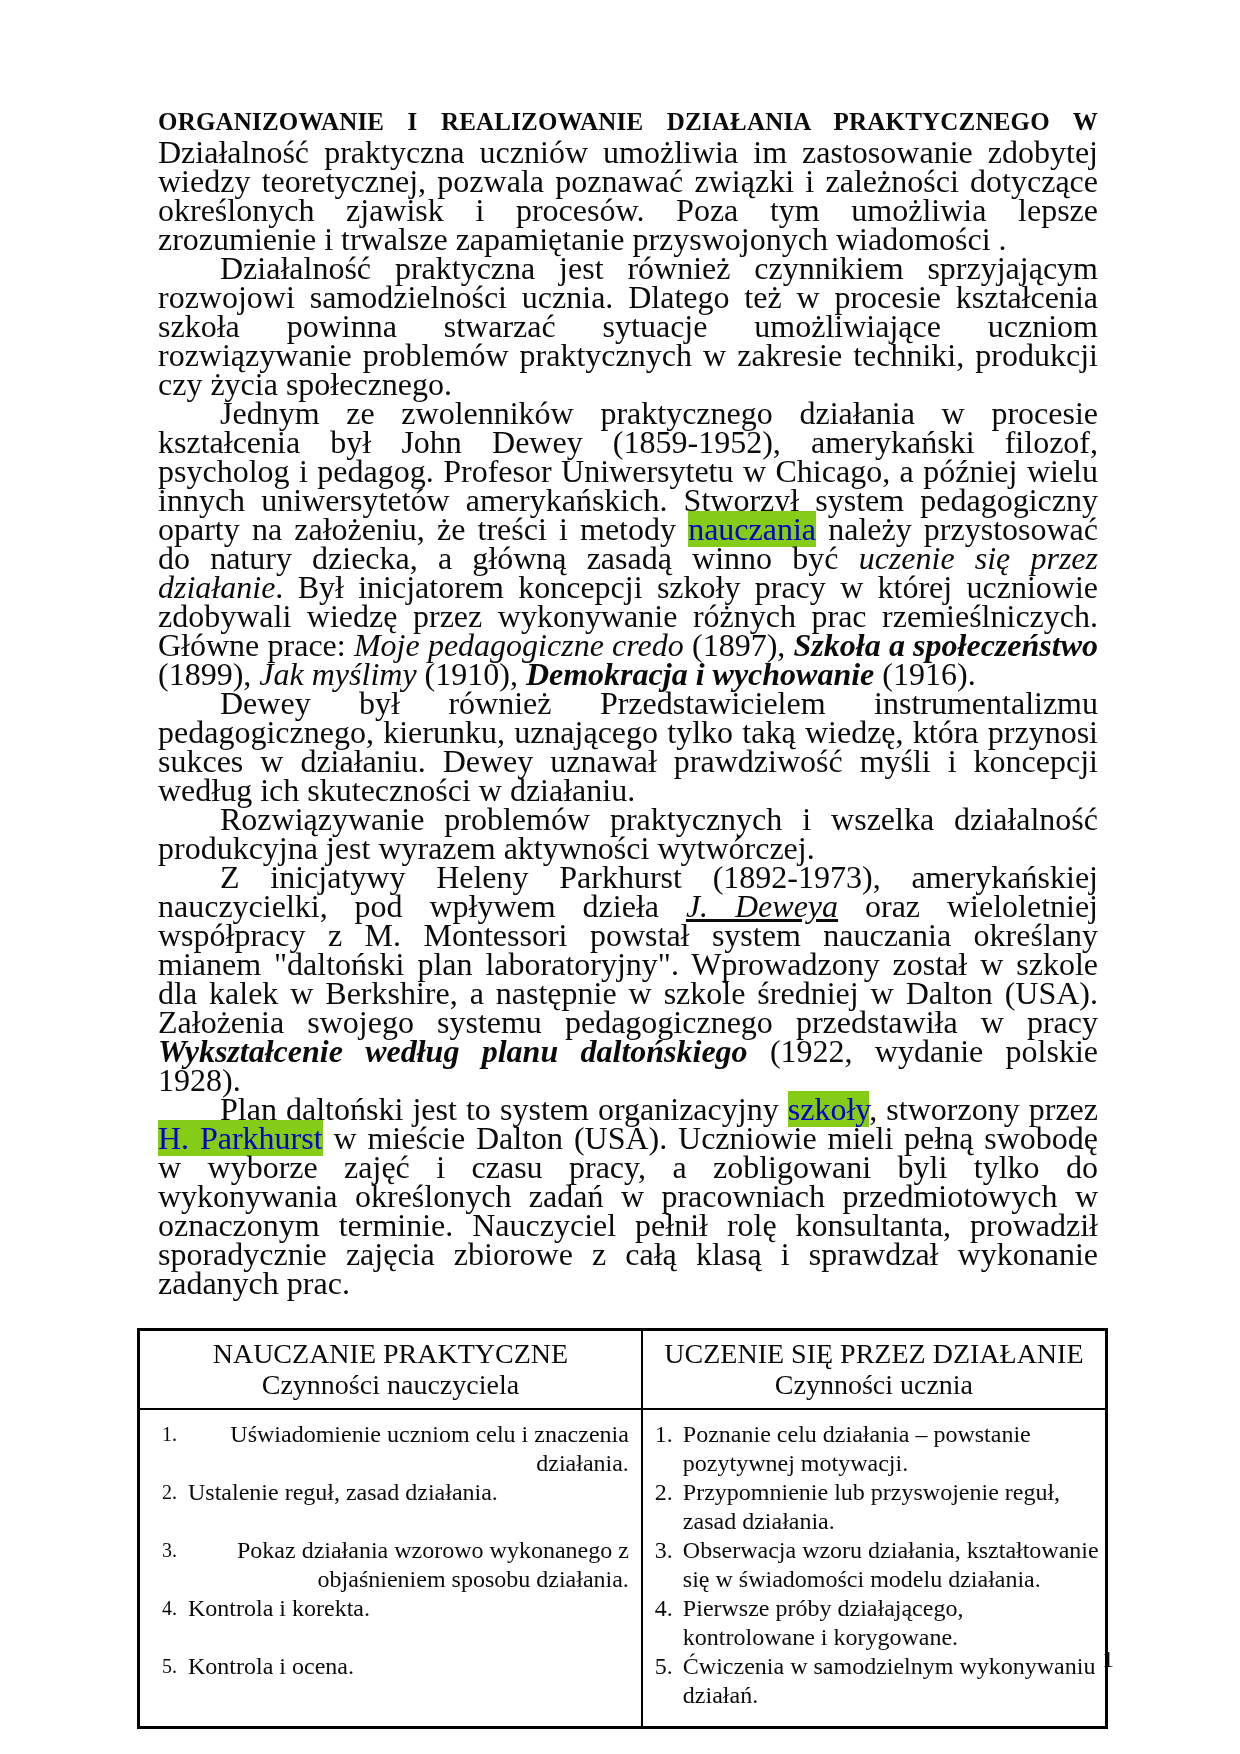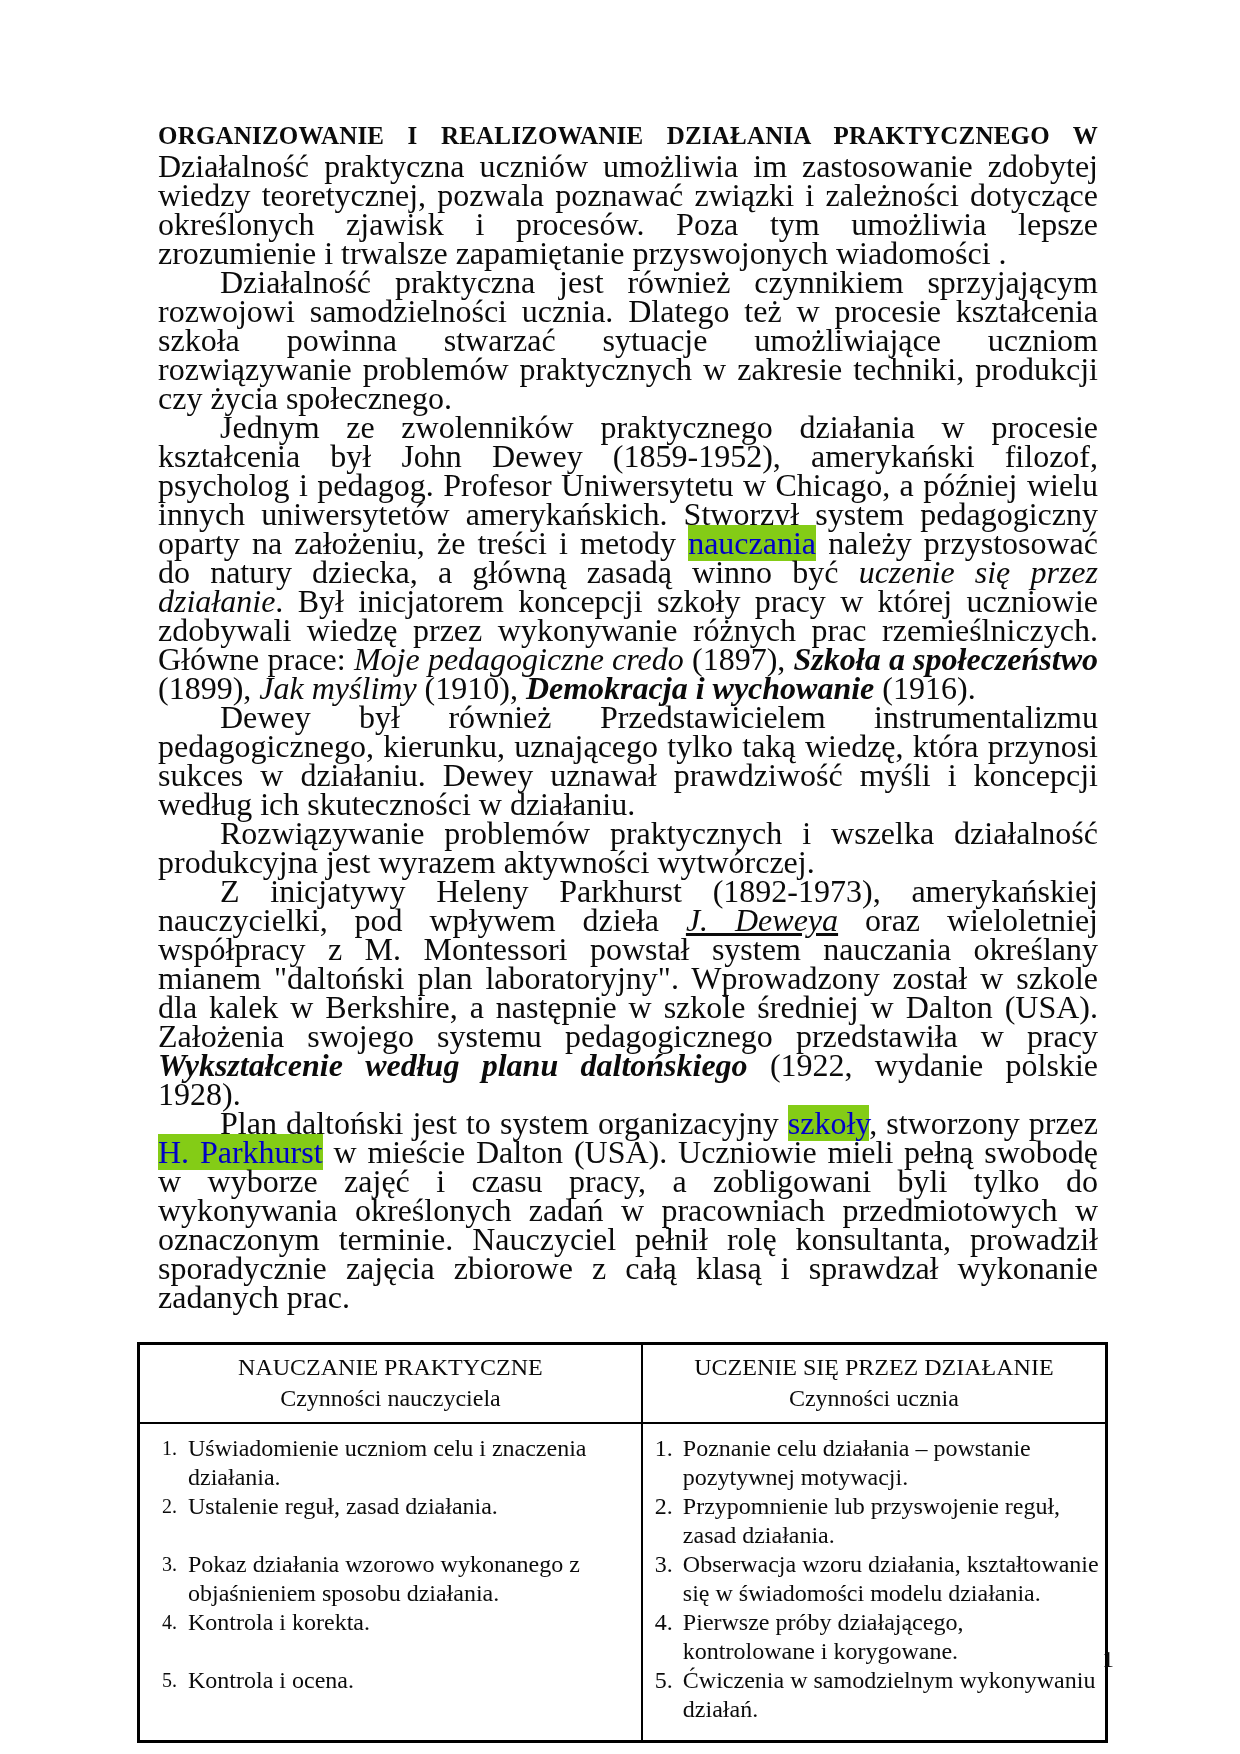--- a/index.html
+++ b/index.html
@@ -6,21 +6,21 @@
   body {
     width:1240px; height:1754px;
     background:#ffffff;
     color:#0b0b0b;
     font-family:"Liberation Serif", serif;
     position:relative;
     overflow:hidden;
   }
   .content {
     position:absolute;
-    left:158px; top:120px;
+    left:158px; top:106px;
     width:940px;
   }
   .doc-title {
     font-weight:bold;
     font-size:25px;
     line-height:32px;
     letter-spacing:0.2px;
   }
   .title-l1 { text-align:justify; text-align-last:justify; }
   .title-l2 { text-align:left; }
@@ -49,21 +49,21 @@
     table-layout:fixed;
   }
   table.dtable th, table.dtable td {
     border:2px solid #000;
   }
   .col-l { width:52%; }
   .col-r { width:48%; }
   th.thead-cell {
     font-weight:normal;
     text-align:center;
-    font-size:24px;
+    font-size:28px;
     line-height:31px;
     padding:7px 4px 8px;
     vertical-align:middle;
   }
   .th-line { display:block; }
   td.tbody-cell {
     vertical-align:top;
     padding:10px 4px 16px 0;
   }
   .titem {
@@ -72,21 +72,21 @@
     line-height:29px;
     text-align:left;
   }
   .titem.gap { margin-top:29px; }
   .col-left-list .tnum {
     flex:0 0 48px;
     padding-left:22px;
     box-sizing:border-box;
     font-size:20px;
   }
-  .col-left-list .ttext { padding-right:8px; }
+  .col-left-list .ttext { padding-right:8px;text-align:right; }
   .col-right-list .tnum {
     flex:0 0 40px;
     padding-left:12px;
     box-sizing:border-box;
   }
   .col-right-list .ttext { padding-right:2px; }
 
   .page-num {
     position:absolute;
     left:1102px; top:1646px;

